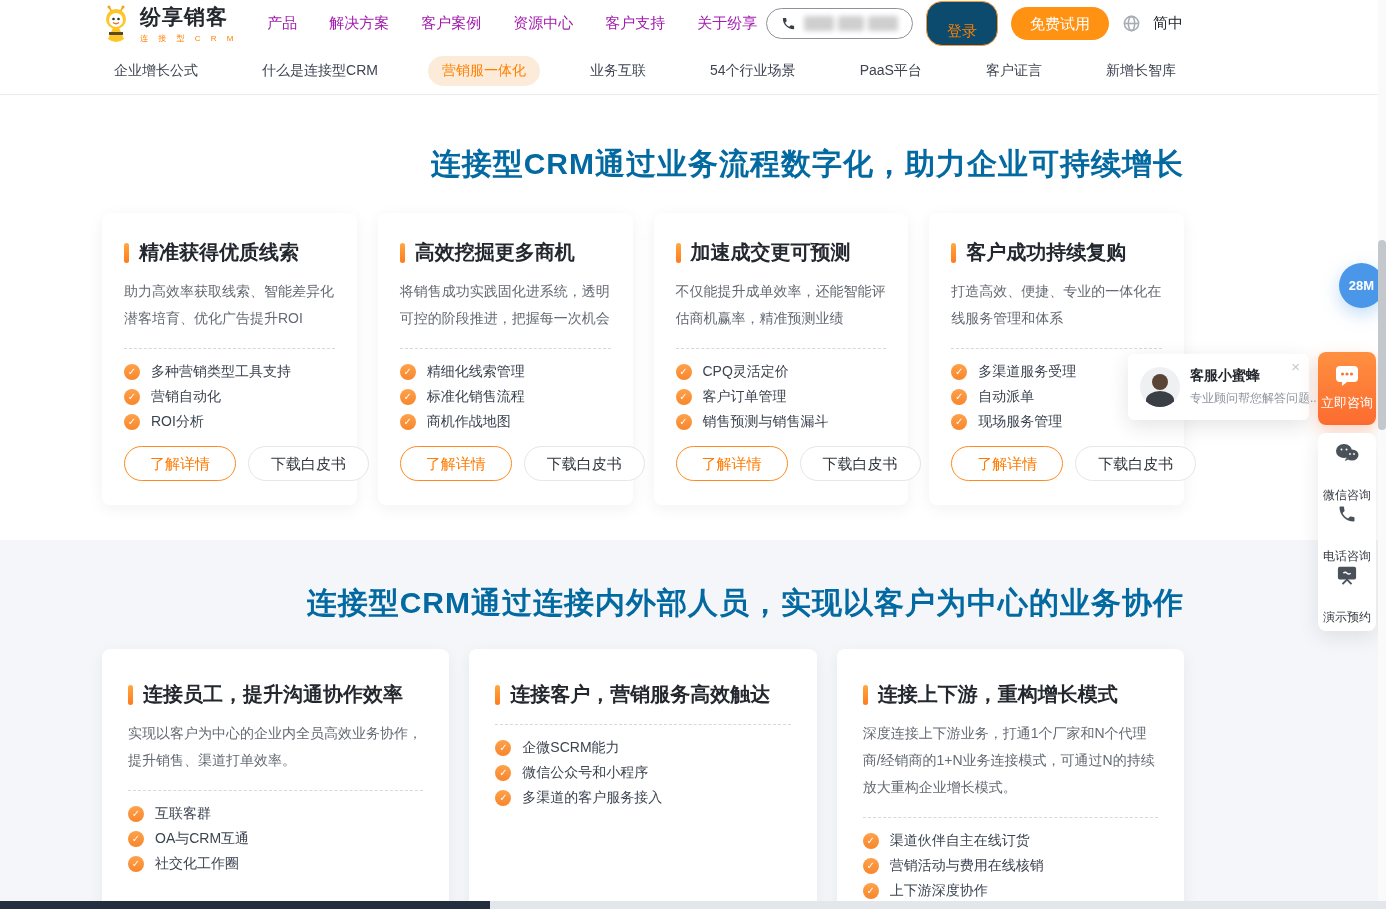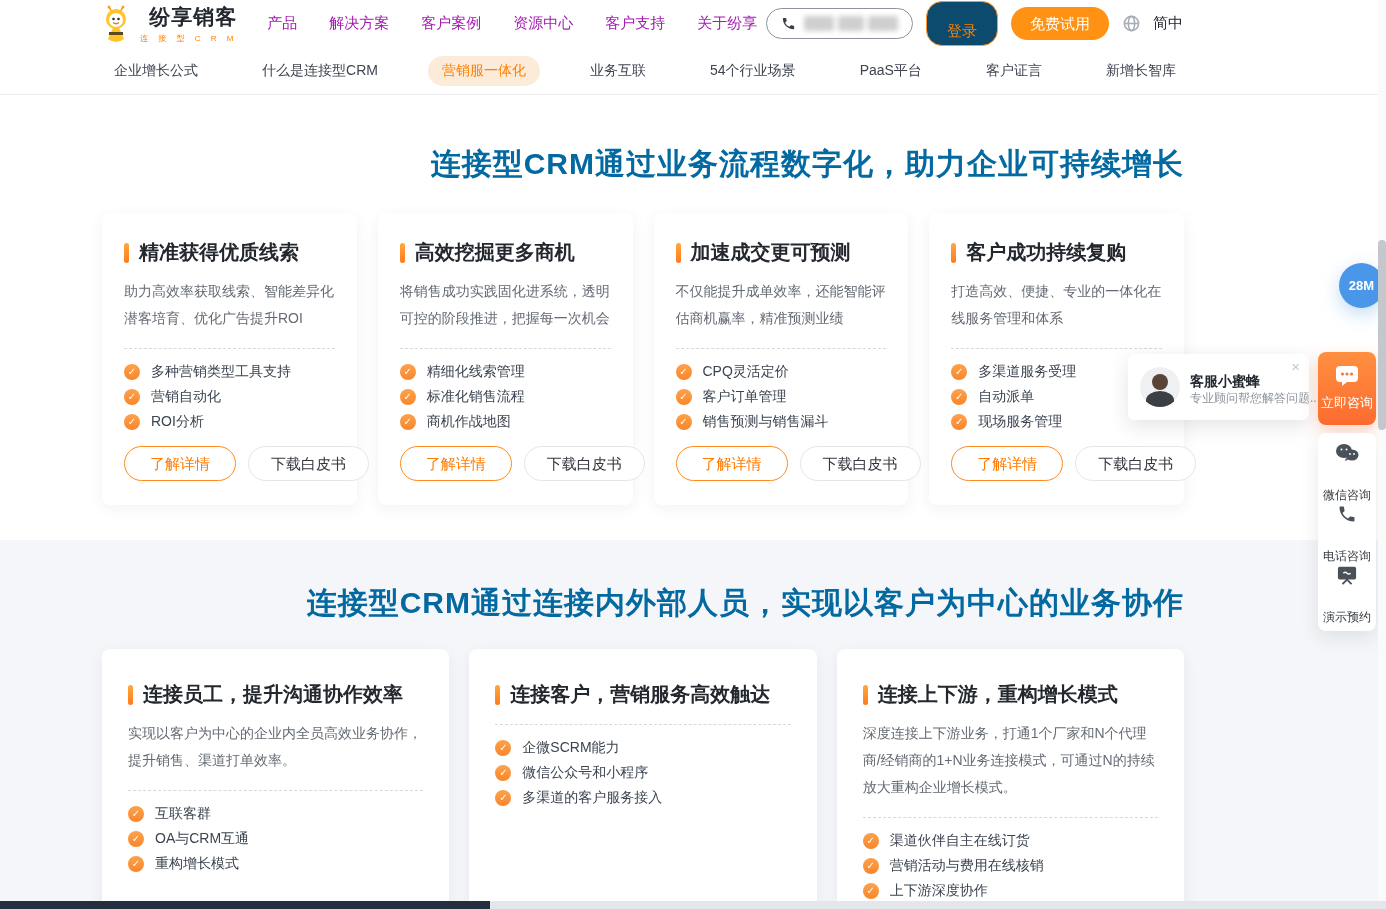--- a/index.html
+++ b/index.html
@@ -4,21 +4,21 @@
 <style>
   * { margin:0; padding:0; box-sizing:border-box; }
   html,body { width:1386px; height:909px; overflow:hidden; background:#fff;
     font-family:"Liberation Sans","DejaVu Sans",sans-serif; color:#23272e; }
   .page { position:relative; width:1386px; height:909px; overflow:hidden; }
 
   
   .header { height:47px; display:flex; align-items:center; padding:0 203px 0 100px; background:#fff; }
   .logo { display:flex; align-items:center; gap:8px; cursor:pointer; }
   .logo-txt { display:flex; flex-direction:column; }
-  .logo-brand { font-size:21px; font-weight:800; letter-spacing:1px; color:#23272e;text-align:right; }
+  .logo-brand { font-size:21px; font-weight:800; letter-spacing:1px; color:#23272e; }
   .logo-sub { font-size:8px; color:#ff8000; letter-spacing:4px; margin-top:2px; }
   .topnav { display:flex; gap:32px; margin-left:30px; }
   .topnav-item { font-size:15px; color:#a21caf; cursor:pointer; white-space:nowrap; }
   .hdr-right { margin-left:auto; display:flex; align-items:center; gap:13px; }
   .phone-pill { display:flex; align-items:center; gap:8px; height:31px; padding:0 14px;
     border:1.5px solid #8e939b; border-radius:17px; }
   .blur-num { display:flex; gap:4px; filter:blur(2.5px); }
   .blur-num i { display:block; height:15px; border-radius:2px; background:#cfcfcf; }
   .btn-login { height:45px; padding:14px 20px; border:1px solid #ff962e; border-radius:16px;
     background:#0c4a6e; color:#ff8000; font-size:15px; line-height:29px; cursor:pointer; }
@@ -63,21 +63,21 @@
     background:#4a97e9; color:#fff; font-size:13px; font-weight:700; display:flex;
     align-items:center; justify-content:center; box-shadow:0 6px 18px rgba(74,151,233,.35); }
   .chat-popup { position:absolute; left:1128px; top:354px; width:181px; height:66px; background:#fff;
     border-radius:6px; box-shadow:0 6px 20px rgba(31,35,41,.12); cursor:pointer; }
   .avatar { position:absolute; left:12px; top:13px; width:40px; height:40px; border-radius:50%;
     background:#eef0f2; overflow:hidden; }
   .avatar:before { content:""; position:absolute; left:12px; top:7px; width:16px; height:16px;
     border-radius:50%; background:#5a4436; }
   .avatar:after { content:""; position:absolute; left:6px; top:24px; width:28px; height:18px;
     border-radius:50% 50% 0 0; background:#3a3f46; }
-  .chat-name { position:absolute; left:62px; top:19px; font-size:14px; font-weight:700; color:#23272e; }
+  .chat-name { position:absolute; left:62px; top:13px; font-size:14px; font-weight:700; color:#23272e; }
   .chat-desc { position:absolute; left:62px; top:36px; font-size:12px; color:#8f959e; white-space:nowrap; }
   .chat-close { position:absolute; right:9px; top:4px; font-size:15px; color:#c4c9d0; cursor:pointer; }
   .consult-btn { position:absolute; left:1318px; top:352px; width:58px; height:73px; border-radius:8px;
     background:linear-gradient(180deg,#ff9040,#fc6b30); color:#fff; display:flex; flex-direction:column;
     align-items:center; justify-content:center; gap:7px; cursor:pointer;
     box-shadow:0 6px 16px rgba(252,107,48,.3); }
   .consult-label { font-size:13px; }
   .side-card { position:absolute; left:1318px; top:433px; width:58px; height:198px; background:#fff;
     border-radius:8px; box-shadow:0 6px 20px rgba(31,35,41,.10); display:flex; flex-direction:column;
     justify-content:space-around; padding:10px 0; }
@@ -298,21 +298,21 @@
           <div class="bullet">
               <span class="chk">✓</span>
               <span>互联客群</span>
             </div>
           <div class="bullet">
               <span class="chk">✓</span>
               <span>OA与CRM互通</span>
             </div>
           <div class="bullet">
               <span class="chk">✓</span>
-              <span>重构增长模式</span>
+              <span>社交化工作圈</span>
             </div>
         </div>
         <div class="card-btns">
           <button class="btn-detail">了解详情</button>
           <button class="btn-paper">下载白皮书</button>
         </div>
       </div>
 
       <div class="card">
         <div class="card-title-row">

